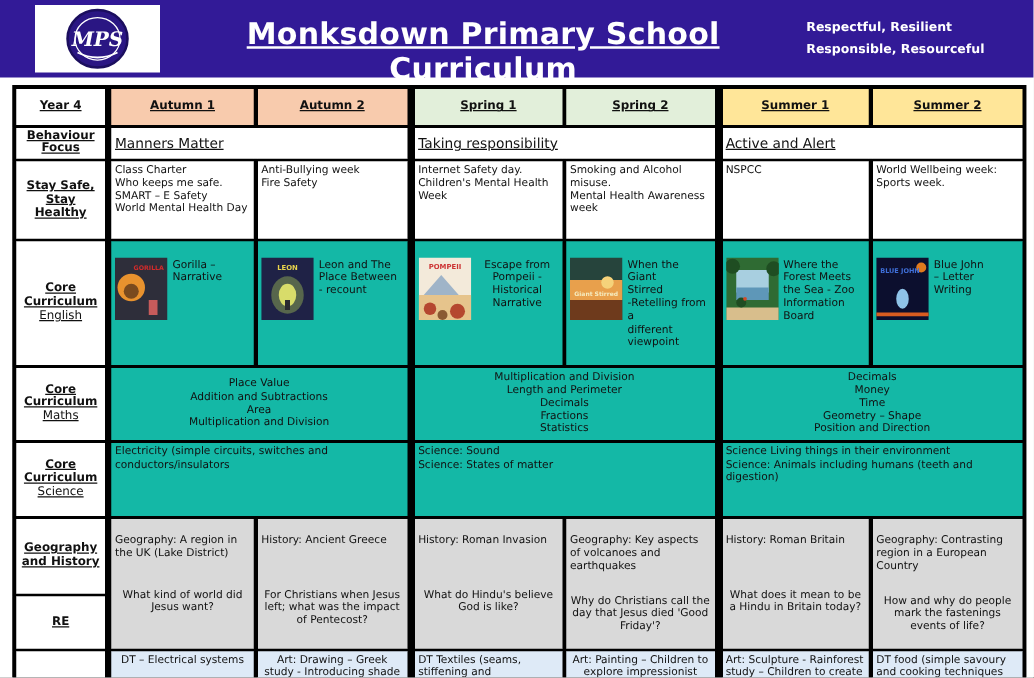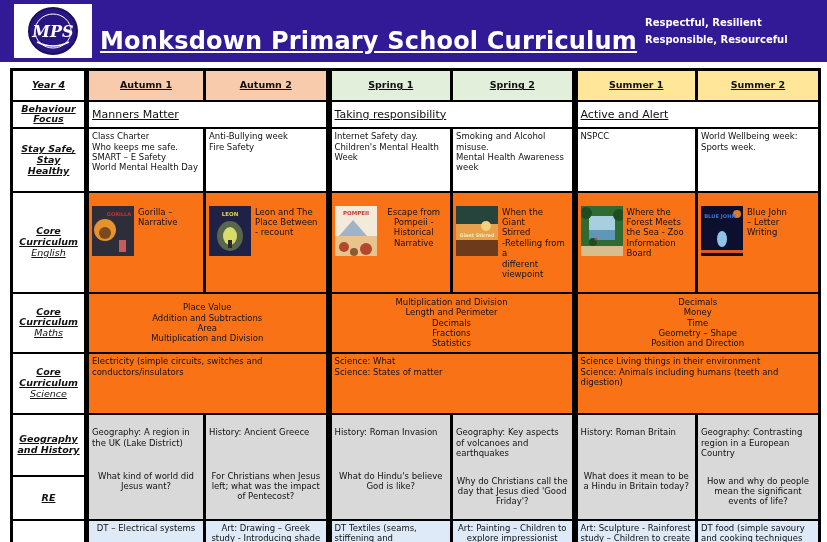--- a/index.html
+++ b/index.html
@@ -1,38 +1,38 @@
 <!DOCTYPE html>
 <html><head>
 <meta charset="utf-8">
 <style>
   html,body{margin:0;padding:0;background:#fff;font-family:"DejaVu Sans","Liberation Sans",sans-serif;}
   #page{width:827px;height:542px;background:#fff;overflow:hidden;position:relative;}
 
   
   .topbar{height:62px;background:#321A97;display:flex;align-items:center;box-sizing:border-box;padding:0 8px;}
-  .logo-box{width:78px;height:54px;background:#fff;margin-left:6px;display:flex;align-items:center;justify-content:center;flex:0 0 auto;}
+  .logo-box{width:100px;height:54px;background:#fff;margin-left:20px;display:flex;align-items:center;justify-content:center;flex:0 0 auto;}
   .page-title{flex:1;text-align:center;color:#fff;font-weight:bold;font-size:24px;text-decoration:underline;letter-spacing:.2px;margin-top:20px;}
   .motto{flex:0 0 170px;color:#fff;font-weight:bold;font-size:10px;line-height:1.1;padding-right:4px;}
   .motto div{margin:6px 0;}
 
   
   table.cur{border-collapse:collapse;table-layout:fixed;width:808px;margin:6px 0 0 10px;border:3px solid #000;background:#000;}
   td{border:2px solid #000;border-left-width:3px;border-right-width:3px;padding:2px 3px;box-sizing:border-box;vertical-align:top;overflow:hidden;font-size:8.5px;line-height:1.22;color:#111;white-space:pre-line;background:#fff;}
   .gsep{border-left-width:6px;}
   .labelcol{border-right-width:5px;background:#fff;text-align:center;vertical-align:middle;font-weight:bold;font-size:9.5px;line-height:1.15;}
-  .labelcol div{text-decoration:underline;font-style:italic;}
+  .labelcol div{text-decoration:underline;}
   .labelcol .sub{font-weight:normal;}
   .term{font-weight:bold;font-size:9.5px;text-decoration:underline;text-align:center;vertical-align:middle;}
   .bg-autumn{background:#F8CBAD;text-decoration:underline;}
   .bg-spring{background:#E2EFDA;}
   .bg-summer{background:#FFE699;}
   .beh{font-size:11px;text-align:left;vertical-align:middle;text-decoration:underline;background:#fff;}
   .ss{text-align:left;background:#fff;}
-  .blue{background:#f97316;}
+  .blue{background:#14b8a6;}
   .ltblue{background:#DEEAF7;}
   .gray{background:#D9D9D9;}
   .ctr{text-align:center;}
   .al{text-align:left;}
   .vm{vertical-align:middle;}
 
   .engwrap{display:flex;gap:4px;align-items:flex-start;white-space:normal;}
   .book{flex:0 0 42px;height:50px;}
   .book svg{display:block;}
   .engtext{flex:1;white-space:pre-line;padding-top:1px;}
@@ -240,21 +240,21 @@
 Time
 Geometry – Shape
 Position and Direction</td>
     </tr>
 
     <tr class="h-sci">
       <td class="labelcol">
         <div>Core Curriculum</div><div class="sub">Science</div>
       </td>
       <td class="blue al" colspan="2">Electricity (simple circuits, switches and conductors/insulators</td>
-      <td class="blue al gsep" colspan="2">Science: What
+      <td class="blue al gsep" colspan="2">Science: Sound
 Science: States of matter</td>
       <td class="blue al gsep" colspan="2">Science Living things in their environment
 Science: Animals including humans (teeth and digestion)</td>
     </tr>
 
     <tr class="h-geo">
       <td class="labelcol"><div>Geography and History</div></td>
       <td class="gray" rowspan="2">
         <div class="geo">Geography: A region in the UK (Lake District)</div>
         <div class="req">What kind of world did Jesus want?</div>
@@ -270,21 +270,21 @@
       <td class="gray" rowspan="2">
         <div class="geo">Geography: Key aspects of volcanoes and earthquakes</div>
         <div class="req">Why do Christians call the day that Jesus died 'Good Friday'?</div>
       </td>
       <td class="gray gsep" rowspan="2">
         <div class="geo">History: Roman Britain</div>
         <div class="req">What does it mean to be a Hindu in Britain today?</div>
       </td>
       <td class="gray" rowspan="2">
         <div class="geo">Geography: Contrasting region in a European Country</div>
-        <div class="req">How and why do people mean the significant events of life?</div>
+        <div class="req">How and why do people mark the fastenings events of life?</div>
       </td>
     </tr>
     <tr class="h-re">
       <td class="labelcol"><div>RE</div></td>
     </tr>
 
     <tr class="h-art">
       <td class="labelcol"><div>Art and DT</div></td>
       <td class="ltblue ctr">DT – Electrical systems</td>
       <td class="ltblue ctr">Art: Drawing – Greek study - Introducing shade</td>

